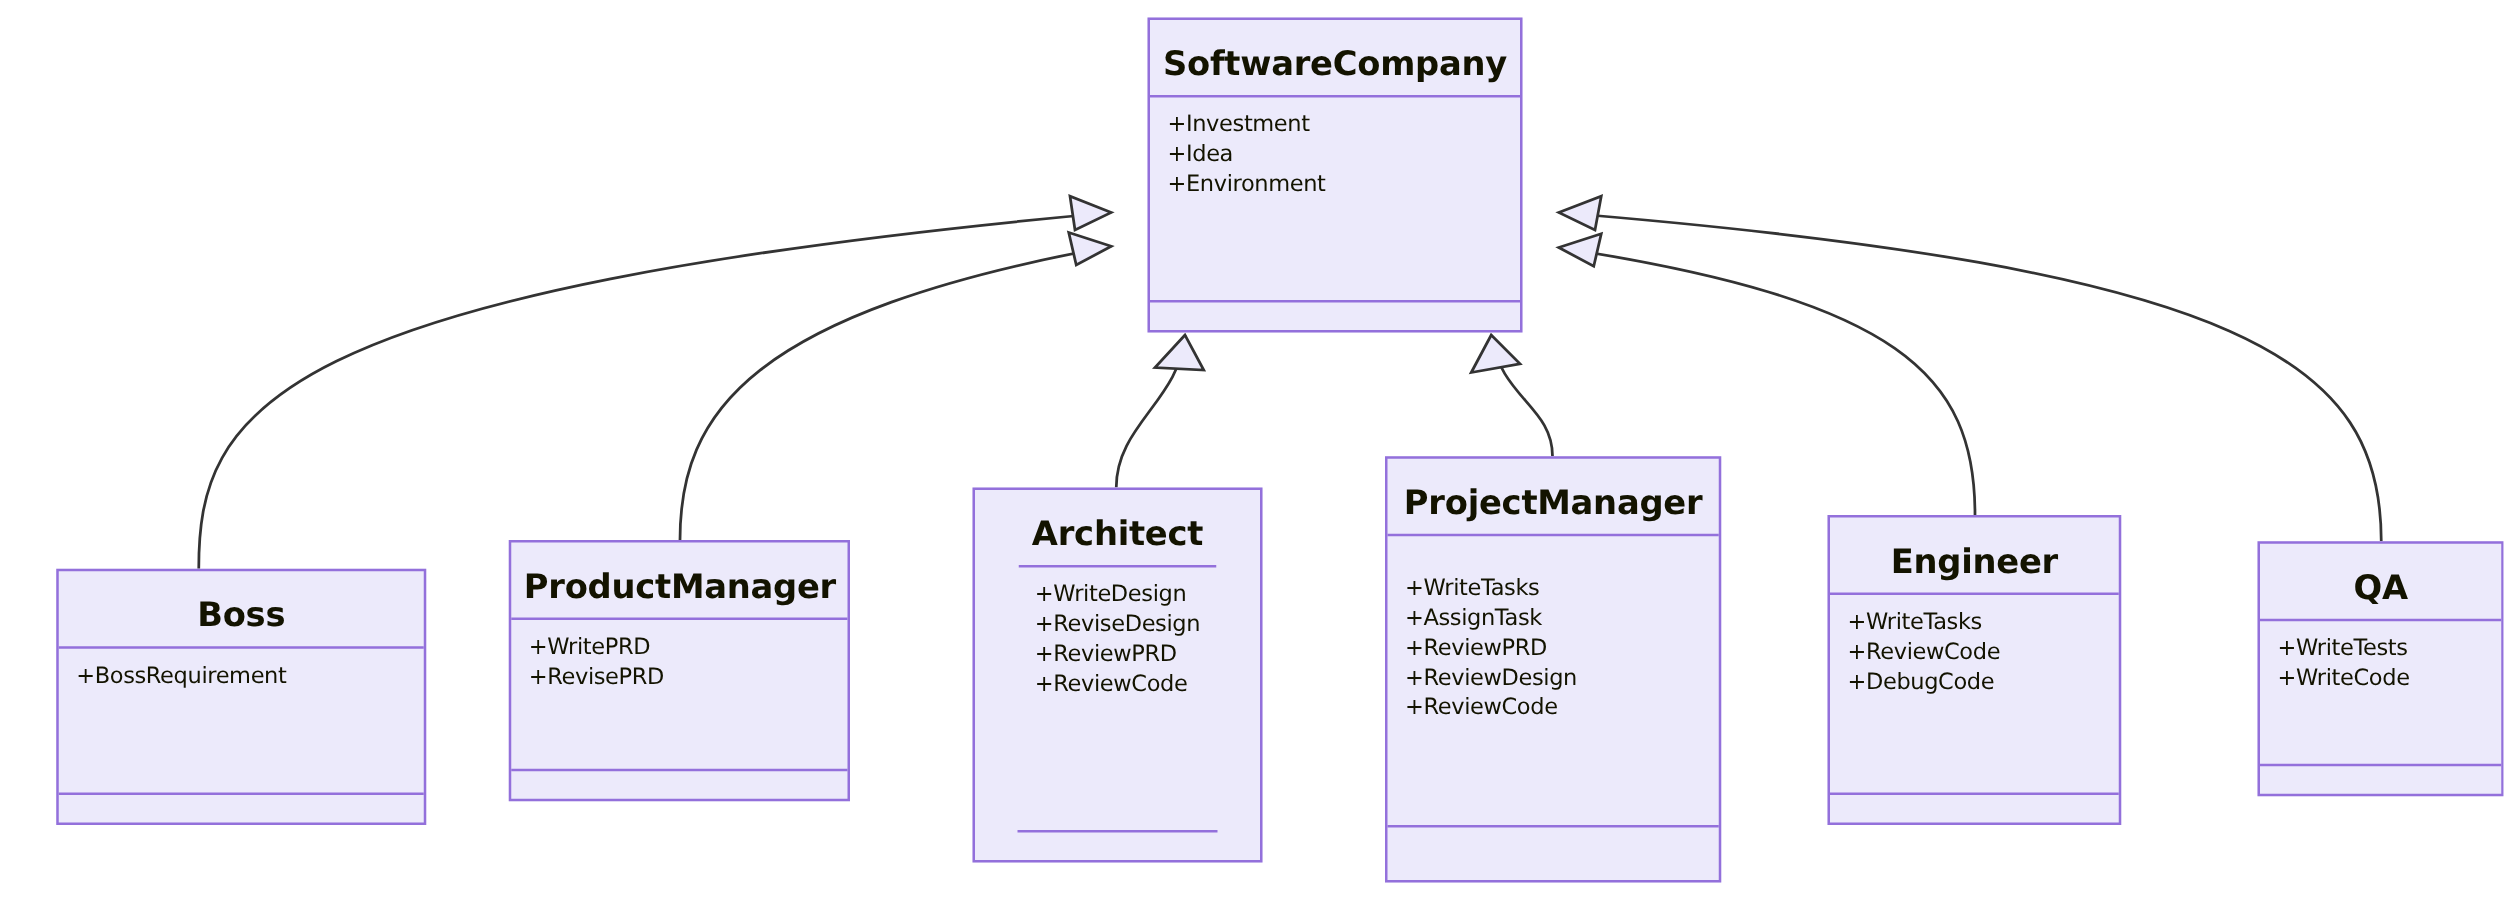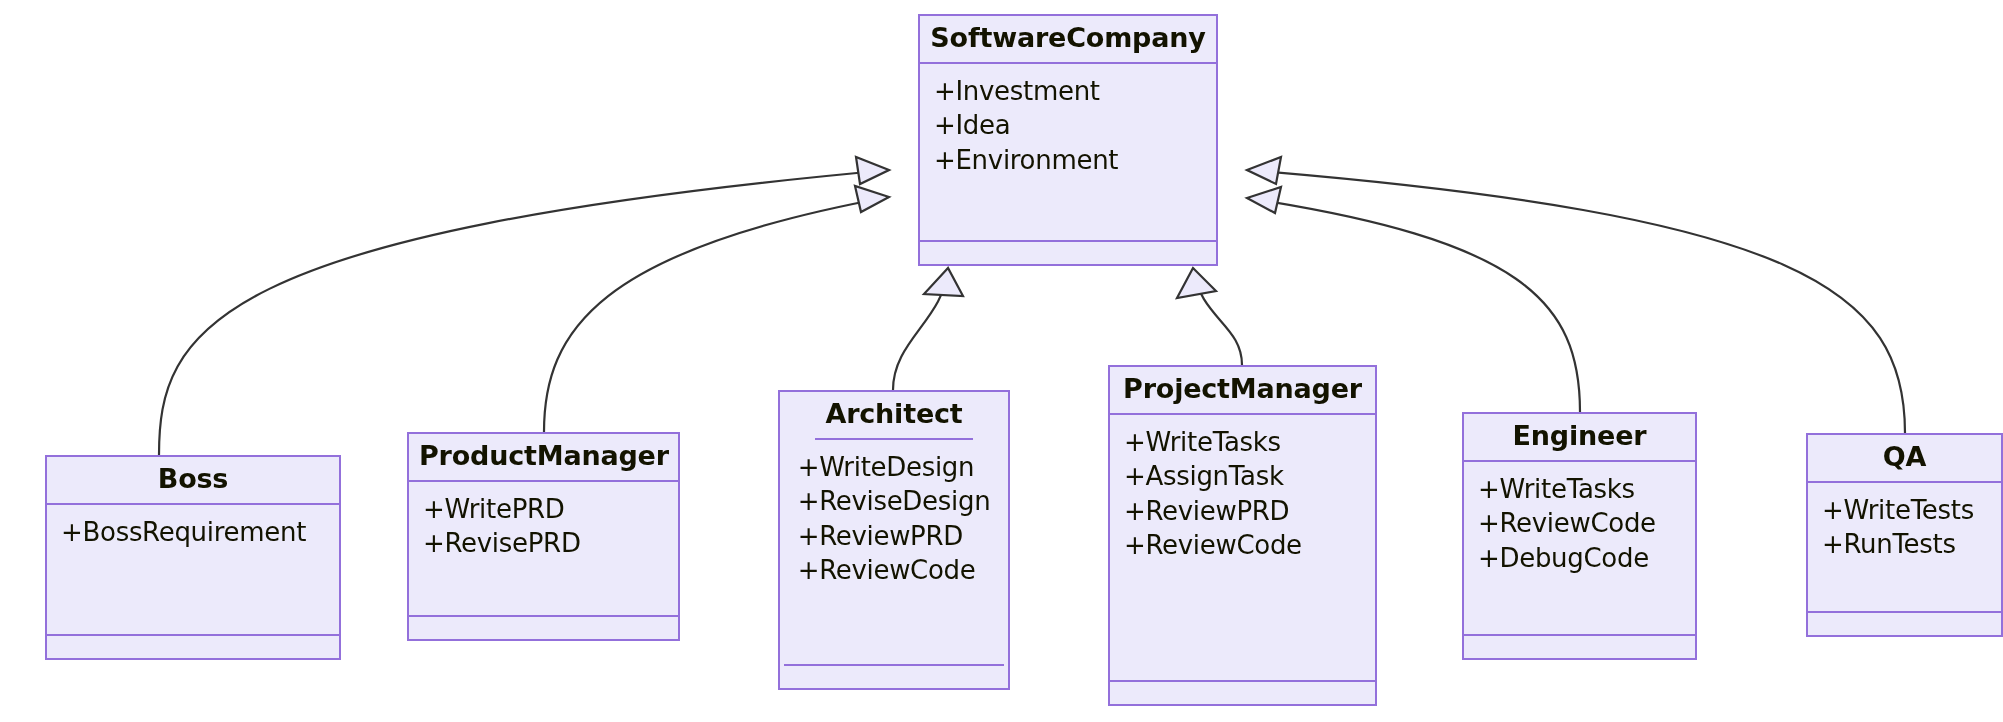--- a/index.html
+++ b/index.html
@@ -32,33 +32,33 @@
     border: 2px solid #9370DB;
     display: flex;
     flex-direction: column;
     z-index: 5;
   }
   .class-title {
     text-align: center;
     font-weight: bold;
     font-size: 27px;
     color: #131300;
-    padding: 7px 10px 9px 10px;
+    padding: 21px 10px 9px 10px;
     line-height: 1.1;
     letter-spacing: -0.2px;
     border-bottom: 2px solid #9370DB;
     white-space: nowrap;
   }
   .class-members {
     padding: 10px 14px 12px 14px;
     border-bottom: 2px solid #9370DB;
     flex: 1 1 auto;
   }
   .member-row {
-    font-size: 26px;
+    font-size: 18px;
     color: #131300;
     line-height: 1.33;
     white-space: nowrap;
     letter-spacing: -0.3px;
   }
   .class-methods {
     min-height: 22px;
   }
 </style>
 </head>
@@ -130,43 +130,44 @@
     <div class="class-title">Architect</div>
     <div class="class-members">
       <div class="member-row">+WriteDesign</div>
       <div class="member-row">+ReviseDesign</div>
       <div class="member-row">+ReviewPRD</div>
       <div class="member-row">+ReviewCode</div>
     </div>
     <div class="class-methods"></div>
   </div>
 
-  <div class="uml-class" style="left:1108px; top:365px; width:269px; height:341px;">
+  <div class="uml-class" style="left:1108px; top:365px; width:269px; height:341px;gap:20px;">
     <div class="class-title">ProjectManager</div>
     <div class="class-members">
       <div class="member-row">+WriteTasks</div>
       <div class="member-row">+AssignTask</div>
       <div class="member-row">+ReviewPRD</div>
+      <div class="member-row">+ReviewDesign</div>
       <div class="member-row">+ReviewCode</div>
     </div>
     <div class="class-methods"></div>
   </div>
 
   <div class="uml-class" style="left:1462px; top:412px; width:235px; height:248px;">
     <div class="class-title">Engineer</div>
     <div class="class-members">
       <div class="member-row">+WriteTasks</div>
       <div class="member-row">+ReviewCode</div>
       <div class="member-row">+DebugCode</div>
     </div>
     <div class="class-methods"></div>
   </div>
 
   <div class="uml-class" style="left:1806px; top:433px; width:197px; height:204px;">
     <div class="class-title">QA</div>
     <div class="class-members">
       <div class="member-row">+WriteTests</div>
-      <div class="member-row">+RunTests</div>
+      <div class="member-row">+WriteCode</div>
     </div>
     <div class="class-methods"></div>
   </div>
 
 </div>
 
 </body></html>

